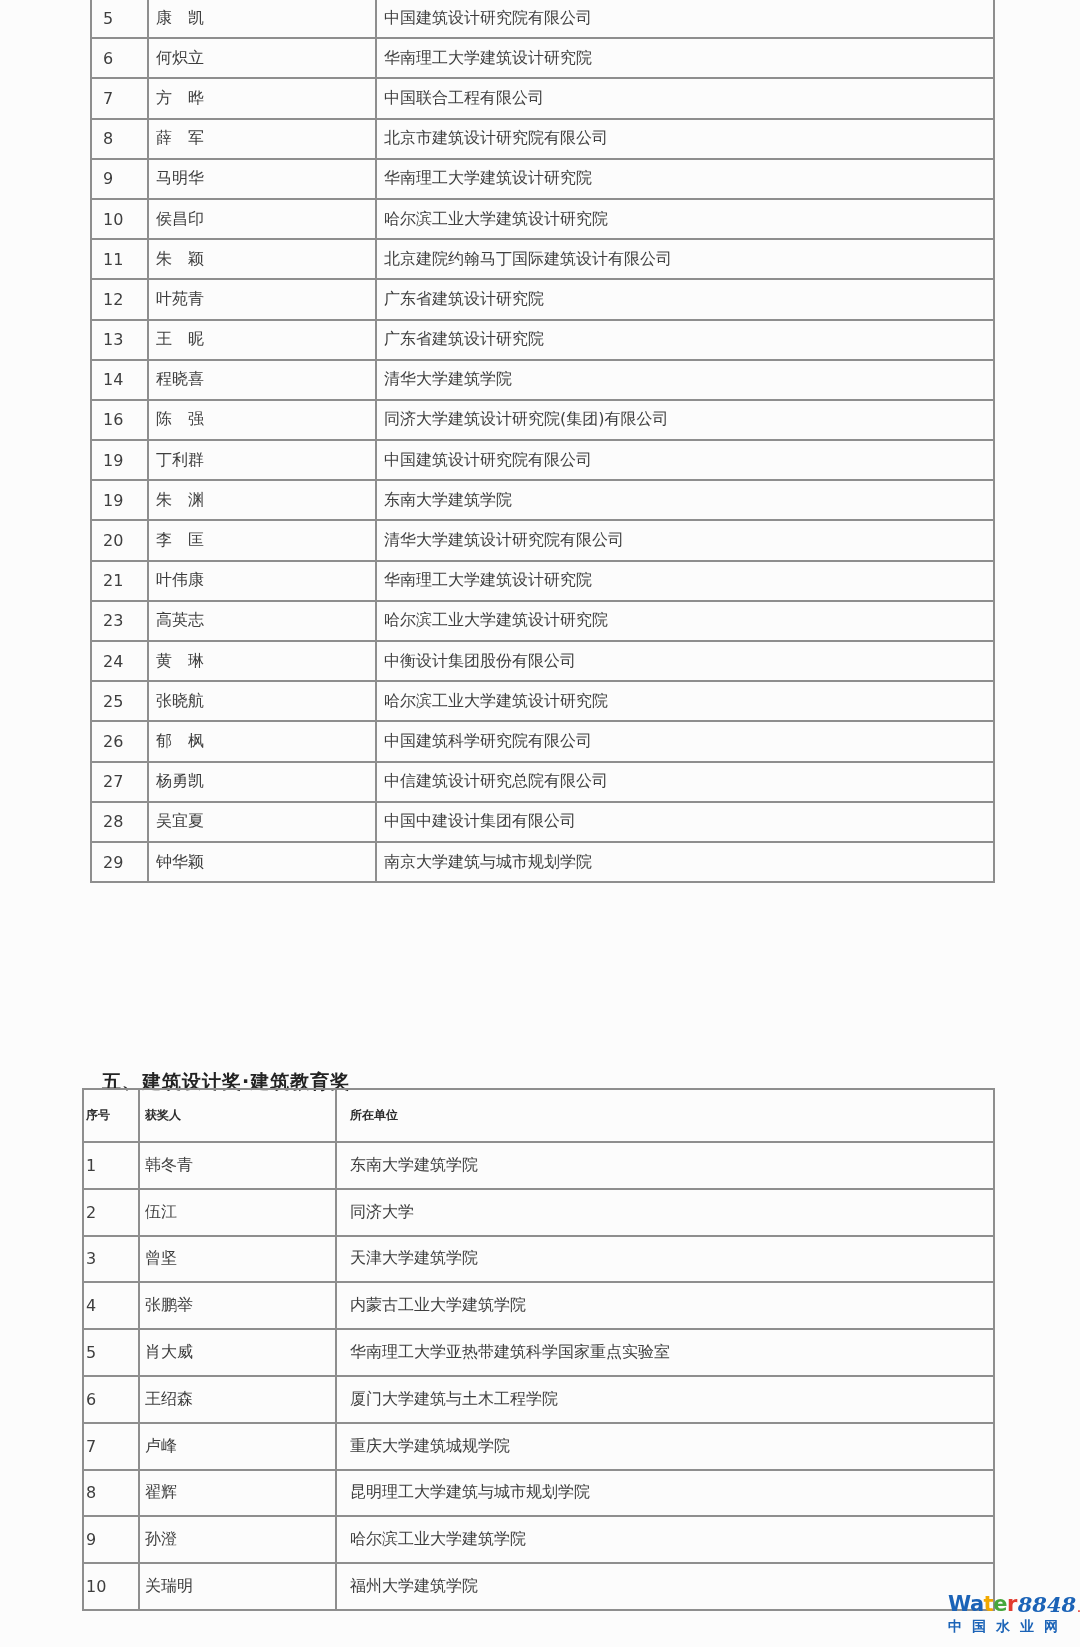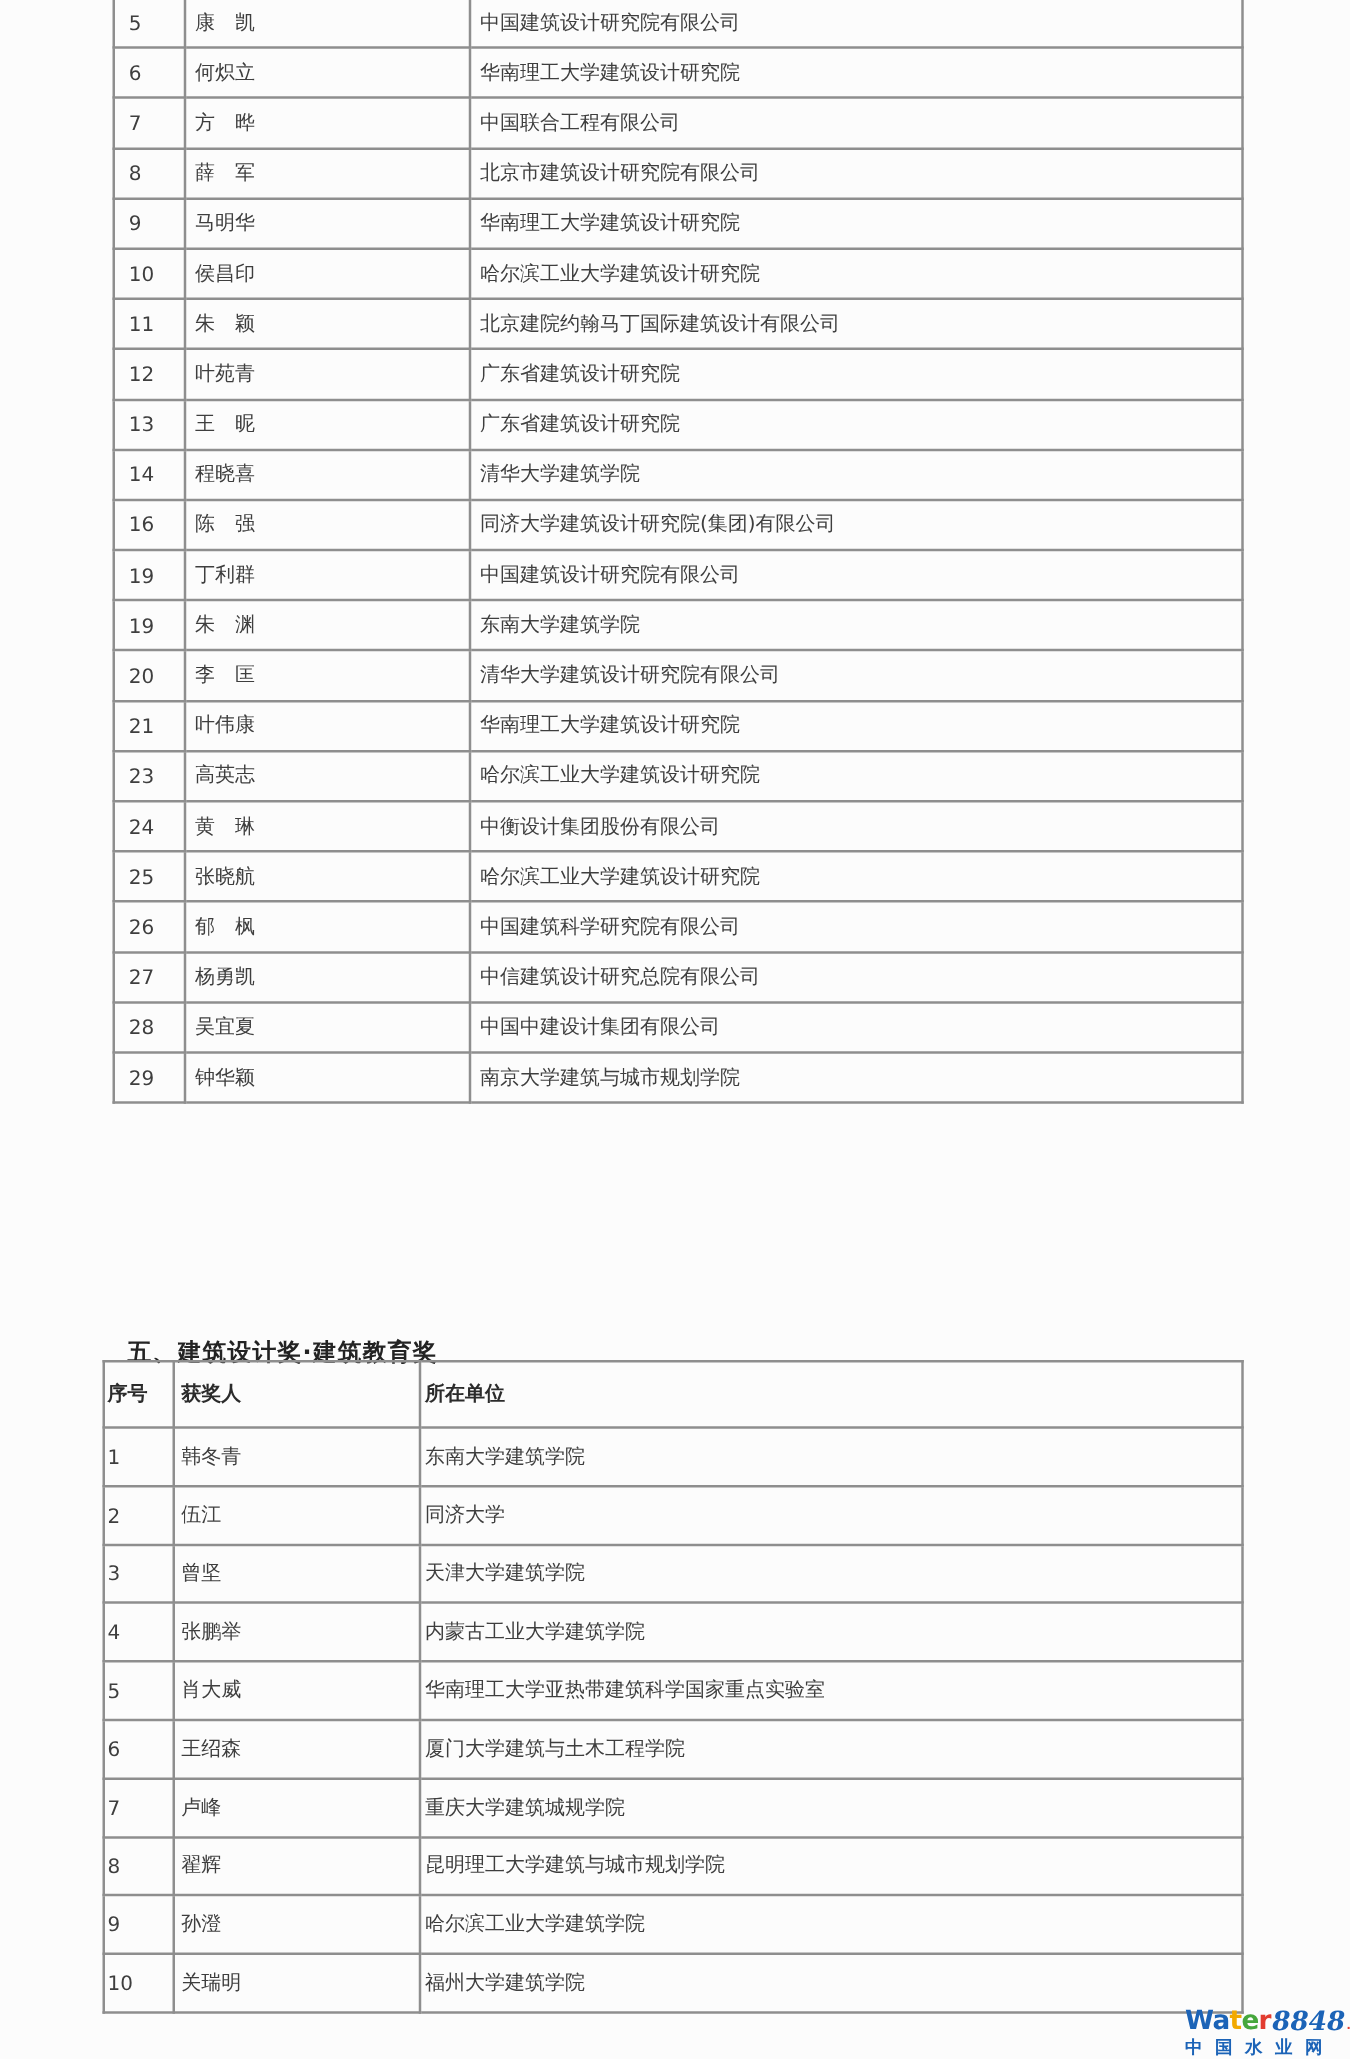--- a/index.html
+++ b/index.html
@@ -54,33 +54,33 @@
     letter-spacing: 1px;
   }
   
   .t2 {
     left: 82px;
     top: 1088px;
     width: 911px;
   }
   .t2 th {
     height: 51px;
-    font-size: 16px;
+    font-size: 12px;
     font-weight: bold;
     color: #2b2b2b;
     text-align: left;
   }
   .t2 td {
     height: 44.8px;
     font-size: 16px;
     color: #3e3e3e;
   }
   .t2 .h-no,  .t2 .c-no  { padding-left: 2px; }
   .t2 .h-name,.t2 .c-name{ padding-left: 5px; border-radius: 12px; }
-  .t2 .h-org, .t2 .c-org { padding-left: 3px; }
+  .t2 .h-org, .t2 .c-org { padding-left: 13px; }
   
   .watermark {
     position: absolute;
     left: 948px;
     top: 1594px;
     z-index: 5;
     line-height: 1;
     background: transparent;
   }
   .wm-line1 {
@@ -92,21 +92,20 @@
     font-weight: bold;
     font-size: 21px;
     letter-spacing: -0.5px;
   }
   .wm-num {
     font-family: "DejaVu Serif", "Liberation Serif", serif;
     font-style: italic;
     font-weight: bold;
     font-size: 21px;
     margin-left: 1px;
-    margin-top: 12px;
   }
   .wm-tld {
     font-size: 9px;
     font-weight: bold;
     margin-left: 1px;
     padding-bottom: 1px;
   }
   .wm-caption {
     font-size: 14px;
     font-weight: bold;

